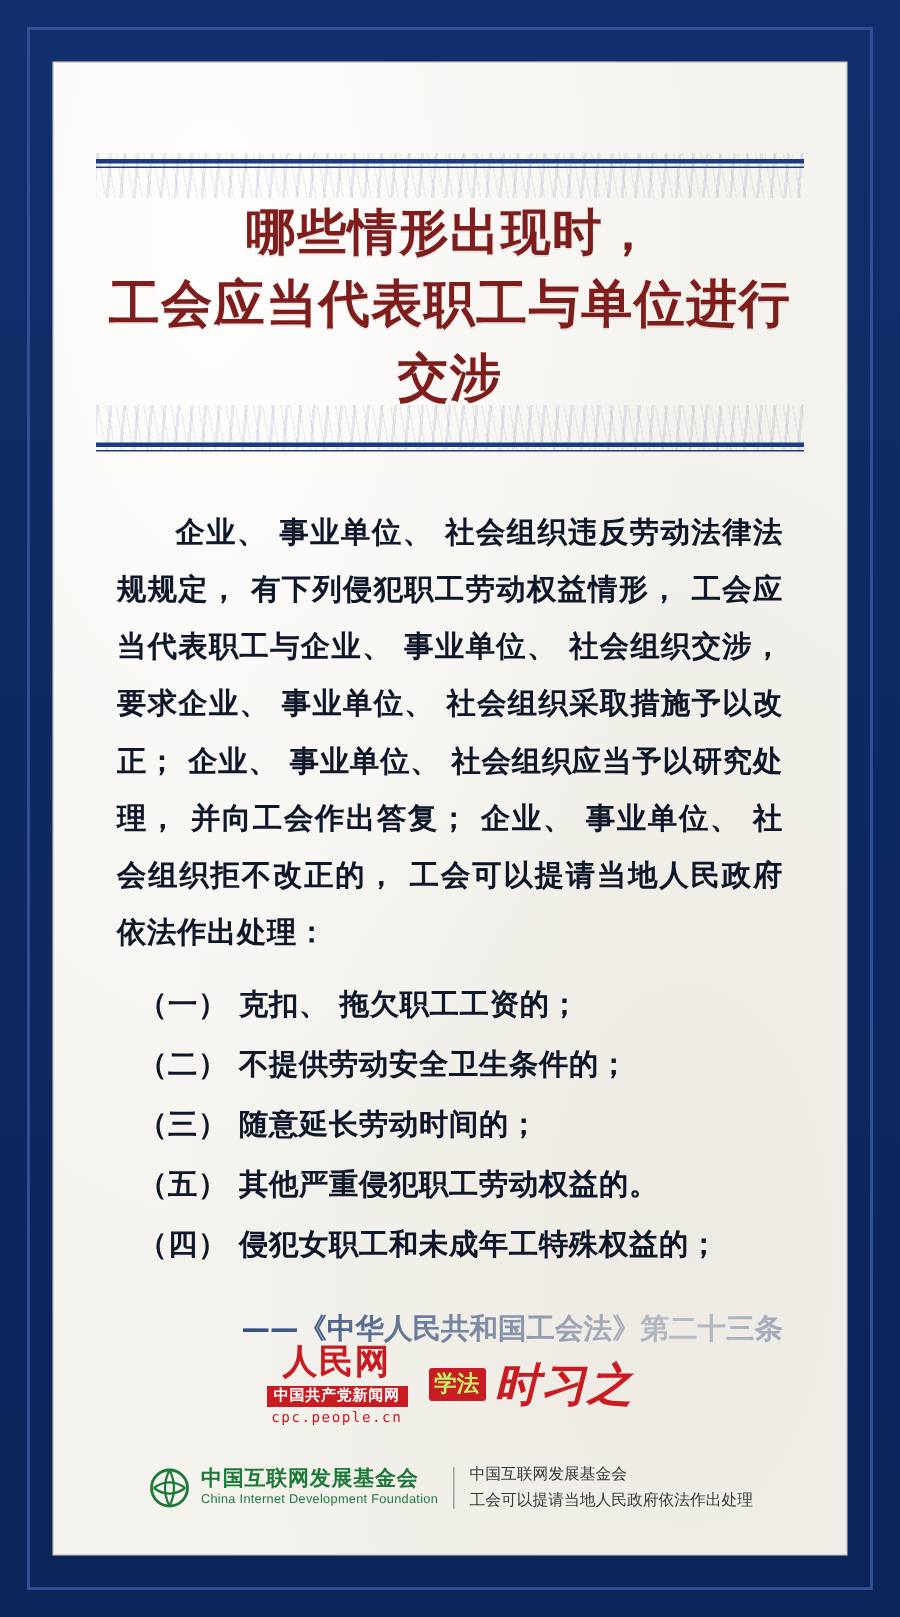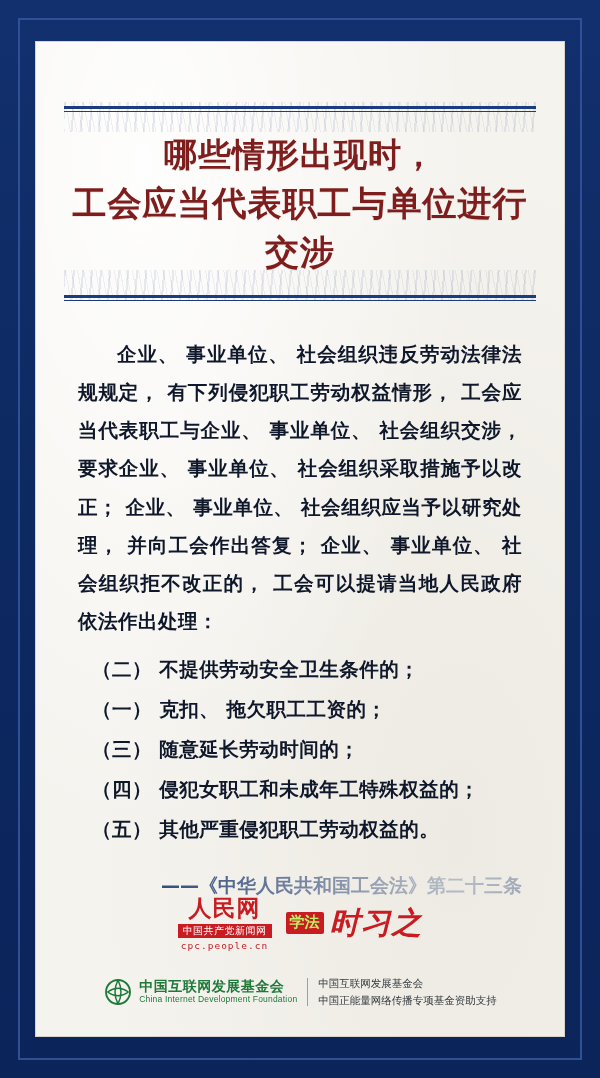--- a/index.html
+++ b/index.html
@@ -150,20 +150,21 @@
   }
   .logo-people .sub {
     display: inline-block;
     margin-top: 4px;
     background: #c81c22;
     color: #ffffff;
     font-size: 10px;
     padding: 2px 5px;
     letter-spacing: 0.5px;
     font-family: "DejaVu Sans", sans-serif;
+    font-weight: bold;
   }
   .logo-people .url {
     margin-top: 3px;
     color: #c81c22;
     font-size: 9.5px;
     font-family: "DejaVu Sans Mono", monospace;
     letter-spacing: 1px;
   }
   .logo-xuefa {
     display: flex;
@@ -252,25 +253,25 @@
         <span class="l1">哪些情形出现时，</span>
         <span class="l2">工会应当代表职工与单位进行交涉</span>
       </div>
       <div class="band-texture bottom"></div>
       <div class="band-line"></div>
     </div>
 
     <div class="body-text">
       <div class="para">企业、 事业单位、 社会组织违反劳动法律法规规定， 有下列侵犯职工劳动权益情形， 工会应当代表职工与企业、 事业单位、 社会组织交涉， 要求企业、 事业单位、 社会组织采取措施予以改正； 企业、 事业单位、 社会组织应当予以研究处理， 并向工会作出答复； 企业、 事业单位、 社会组织拒不改正的， 工会可以提请当地人民政府依法作出处理：</div>
       <ul class="clause-list">
+        <li>（一） 克扣、 拖欠职工工资的；</li>
         <li>（二） 不提供劳动安全卫生条件的；</li>
-        <li>（一） 克扣、 拖欠职工工资的；</li>
         <li>（三） 随意延长劳动时间的；</li>
+        <li>（五） 其他严重侵犯职工劳动权益的。</li>
         <li>（四） 侵犯女职工和未成年工特殊权益的；</li>
-        <li>（五） 其他严重侵犯职工劳动权益的。</li>
       </ul>
     </div>
 
     <div class="source">——《中华人民共和国工会法》第二十三条</div>
 
     <div class="logos">
       <div class="logo-people">
         <div class="cn">人民网</div>
         <div class="sub">中国共产党新闻网</div>
         <div class="url">cpc.people.cn</div>
@@ -293,18 +294,18 @@
           <path d="M20 4 Q28 20 20 36" fill="none" stroke="#1f7a3a" stroke-width="2"></path>
         </svg>
         <div class="cidf-text">
           <div class="cn">中国互联网发展基金会</div>
           <div class="en">China Internet Development Foundation</div>
         </div>
       </div>
       <div class="cidf-divider"></div>
       <div class="cidf-lines">
         <div>中国互联网发展基金会</div>
-        <div>中国正能量网络传播专项基金资助支持</div>
+        <div>工会可以提请当地人民政府依法作出处理</div>
       </div>
     </div>
 
   </div>
 </div>
 
 </body></html>

